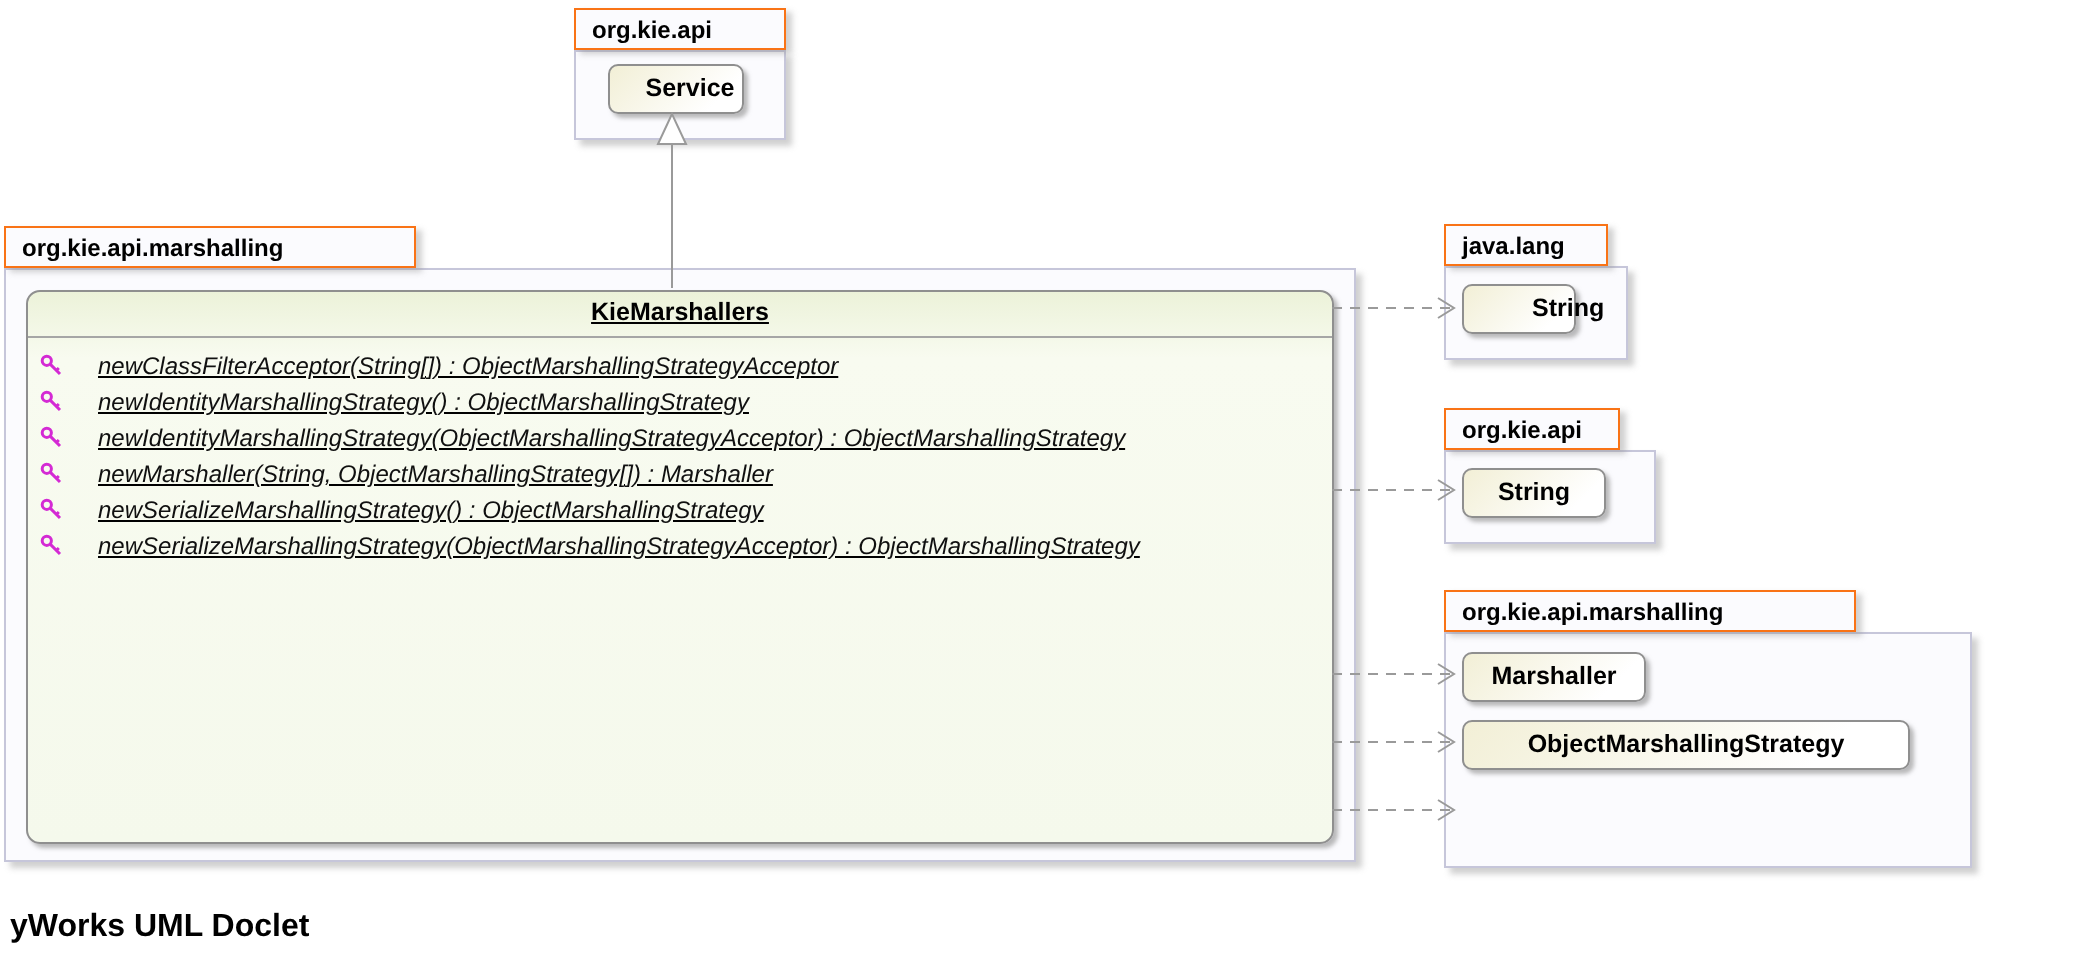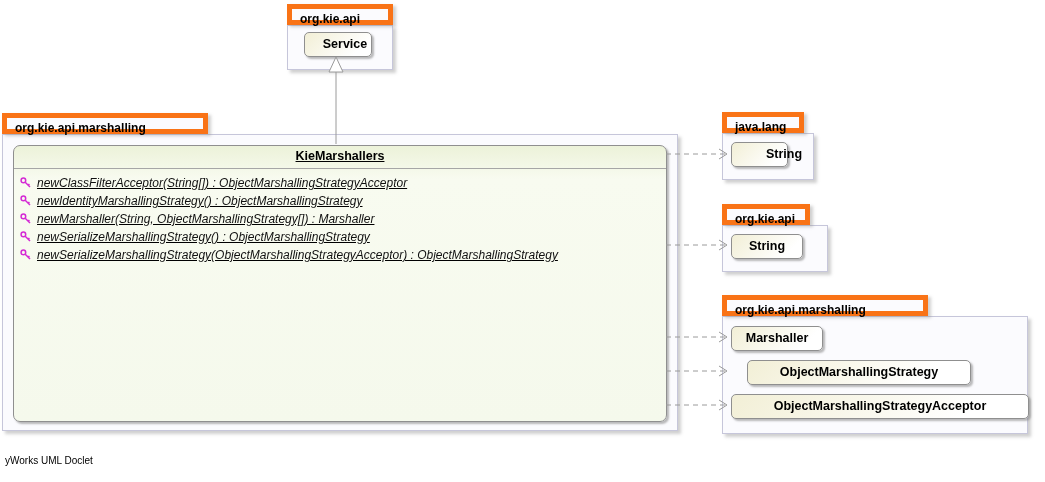--- a/index.html
+++ b/index.html
@@ -3,21 +3,21 @@
 <meta charset="utf-8">
 <style>
   html,body{margin:0;padding:0;background:#ffffff;}
   .canvas{
     position:relative;width:1045px;height:482px;background:#ffffff;
     font-family:"Liberation Sans", sans-serif;color:#000;overflow:hidden;
   }
   .connectors{position:absolute;left:0;top:0;z-index:5;pointer-events:none;}
 
   .pkg-tab{
-    position:absolute;height:21px;background:#fbfbfe;border:5px solid #f97316;
+    position:absolute;height:21px;background:#fbfbfe;border:1px solid #f97316;
     box-shadow:3px 2px 3px rgba(150,150,150,.45);
     font-weight:bold;font-size:12px;line-height:20px;padding:0 8px;
     box-sizing:border-box;z-index:2;white-space:nowrap;
   }
   .pkg-body{
     position:absolute;background:#fbfbfe;border:1px solid #c6c6da;
     box-shadow:3px 3px 3px rgba(150,150,150,.45);z-index:1;box-sizing:border-box;
   }
 
   .cls{
@@ -30,25 +30,25 @@
   .cls.big{
     border-radius:7px;
     background:linear-gradient(to bottom,#ecf2d9 0%,#f8fbf0 12%,#f5f9ec 100%);
     font-weight:normal;text-align:left;line-height:normal;
   }
   .cls-title{
     font-weight:bold;text-align:center;font-size:12.5px;line-height:21px;height:22px;
     border-bottom:1px solid #a6a6a6;
   }
   .methods{padding:5px 4px 0 4px;}
-  .method-row{display:flex;align-items:center;height:18px;gap:5px;padding-left:2px;}
+  .method-row{display:flex;align-items:center;height:18px;gap:17px;padding-left:2px;}
   .micon{display:inline-flex;width:12px;height:12px;flex:0 0 12px;}
   .mtext{font-style:italic;font-size:12px;color:#101010;white-space:nowrap;}
 
-  .doclet-label{position:absolute;left:5px;top:455px;font-size:10px;z-index:2;}
+  .doclet-label{position:absolute;left:5px;top:455px;font-size:16px;z-index:2;font-weight:bold;}
 </style>
 </head>
 <body>
 
 <div class="canvas">
 
   <svg class="connectors" width="1045" height="482" viewBox="0 0 1045 482">
     <g stroke="#9a9a9a" fill="none">
       <line x1="336" y1="144" x2="336" y2="72"></line>
       <polygon points="336,57 329,72 343,72" fill="#ffffff"></polygon>
@@ -109,20 +109,29 @@
             </span>
           <span class="mtext">newIdentityMarshallingStrategy() : ObjectMarshallingStrategy</span>
         </div>
         <div class="method-row">
           <span class="micon">
               <svg width="12" height="12" viewBox="0 0 12 12">
                 <circle cx="3.4" cy="3.4" r="2.3" fill="none" stroke="#d42ad4" stroke-width="1.5"></circle>
                 <path d="M5.2 5.2 L10 10 M7.8 8.6 L9.4 7" stroke="#d42ad4" stroke-width="1.5" fill="none"></path>
               </svg>
             </span>
+          <span class="mtext">newIdentityMarshallingStrategy(ObjectMarshallingStrategyAcceptor) : ObjectMarshallingStrategy</span>
+        </div>
+        <div class="method-row">
+          <span class="micon">
+              <svg width="12" height="12" viewBox="0 0 12 12">
+                <circle cx="3.4" cy="3.4" r="2.3" fill="none" stroke="#d42ad4" stroke-width="1.5"></circle>
+                <path d="M5.2 5.2 L10 10 M7.8 8.6 L9.4 7" stroke="#d42ad4" stroke-width="1.5" fill="none"></path>
+              </svg>
+            </span>
           <span class="mtext">newMarshaller(String, ObjectMarshallingStrategy[]) : Marshaller</span>
         </div>
         <div class="method-row">
           <span class="micon">
               <svg width="12" height="12" viewBox="0 0 12 12">
                 <circle cx="3.4" cy="3.4" r="2.3" fill="none" stroke="#d42ad4" stroke-width="1.5"></circle>
                 <path d="M5.2 5.2 L10 10 M7.8 8.6 L9.4 7" stroke="#d42ad4" stroke-width="1.5" fill="none"></path>
               </svg>
             </span>
           <span class="mtext">newSerializeMarshallingStrategy() : ObjectMarshallingStrategy</span>
@@ -154,27 +163,24 @@
   </div>
   <div class="pkg-body" style="left:722px;top:225px;width:106px;height:47px;">
     <div class="cls" style="left:8px;top:8px;width:72px;">
       <span>String</span>
     </div>
   </div>
 
   <div class="pkg-tab" style="left:722px;top:295px;width:206px;">
     <span>org.kie.api.marshalling</span>
   </div>
-  <div class="pkg-body" style="left:722px;top:316px;width:306px;height:118px;">
+  <div class="pkg-body" style="left:722px;top:316px;width:264px;height:118px;">
     <div class="cls" style="left:8px;top:9px;width:92px;">
       <span>Marshaller</span>
     </div>
-    <div class="cls" style="left:24px;top:43px;width:224px;">
+    <div class="cls" style="left:8px;top:43px;width:224px;">
       <span>ObjectMarshallingStrategy</span>
-    </div>
-    <div class="cls" style="left:8px;top:77px;width:298px;">
-      <span>ObjectMarshallingStrategyAcceptor</span>
     </div>
   </div>
 
   <div class="doclet-label">yWorks UML Doclet</div>
 
 </div>
 
 </body></html>

